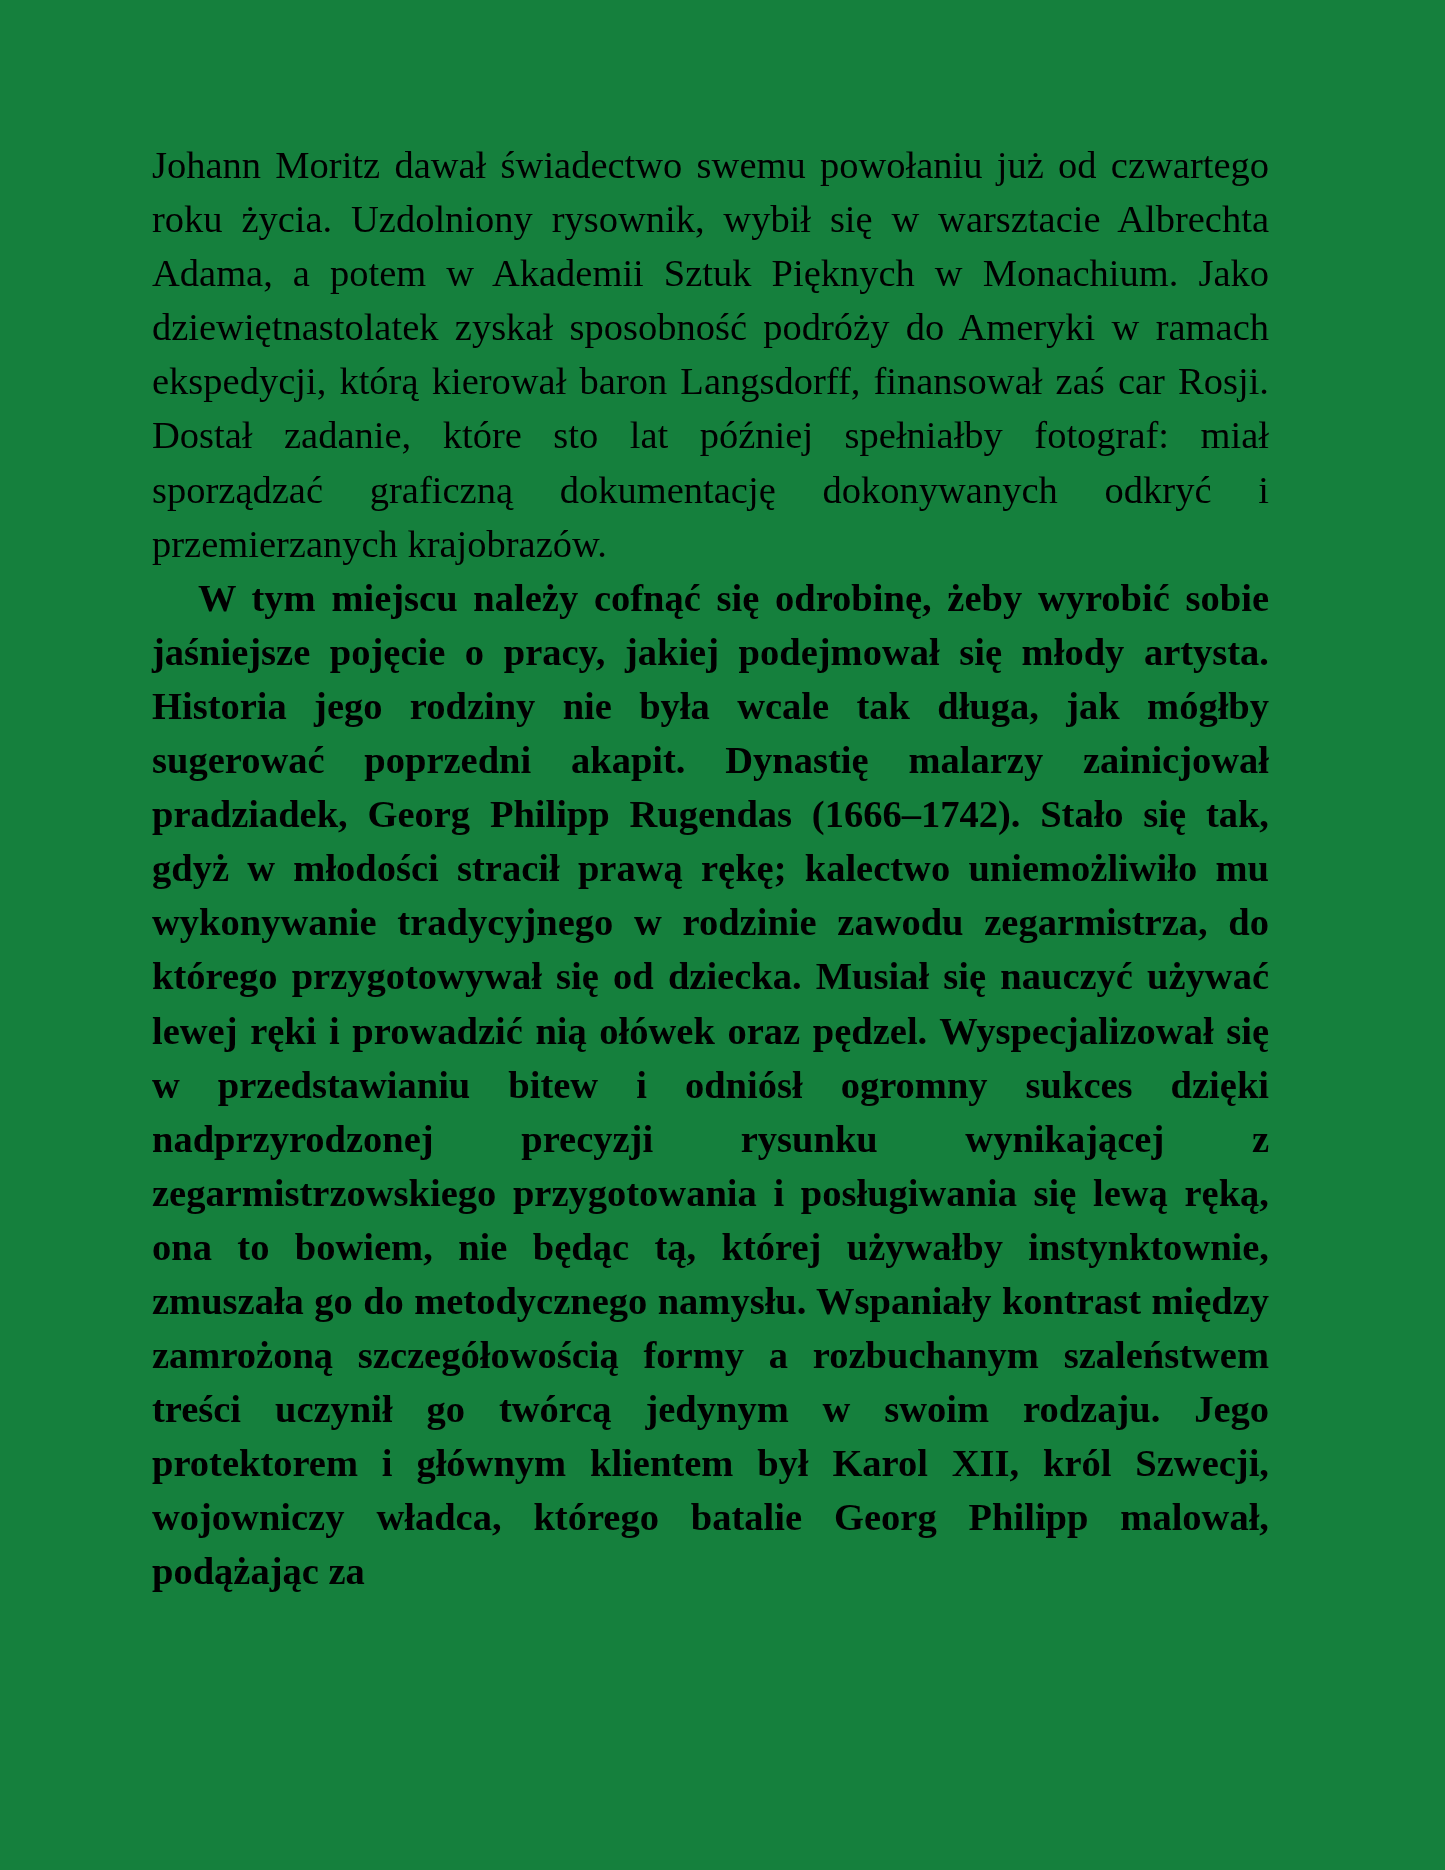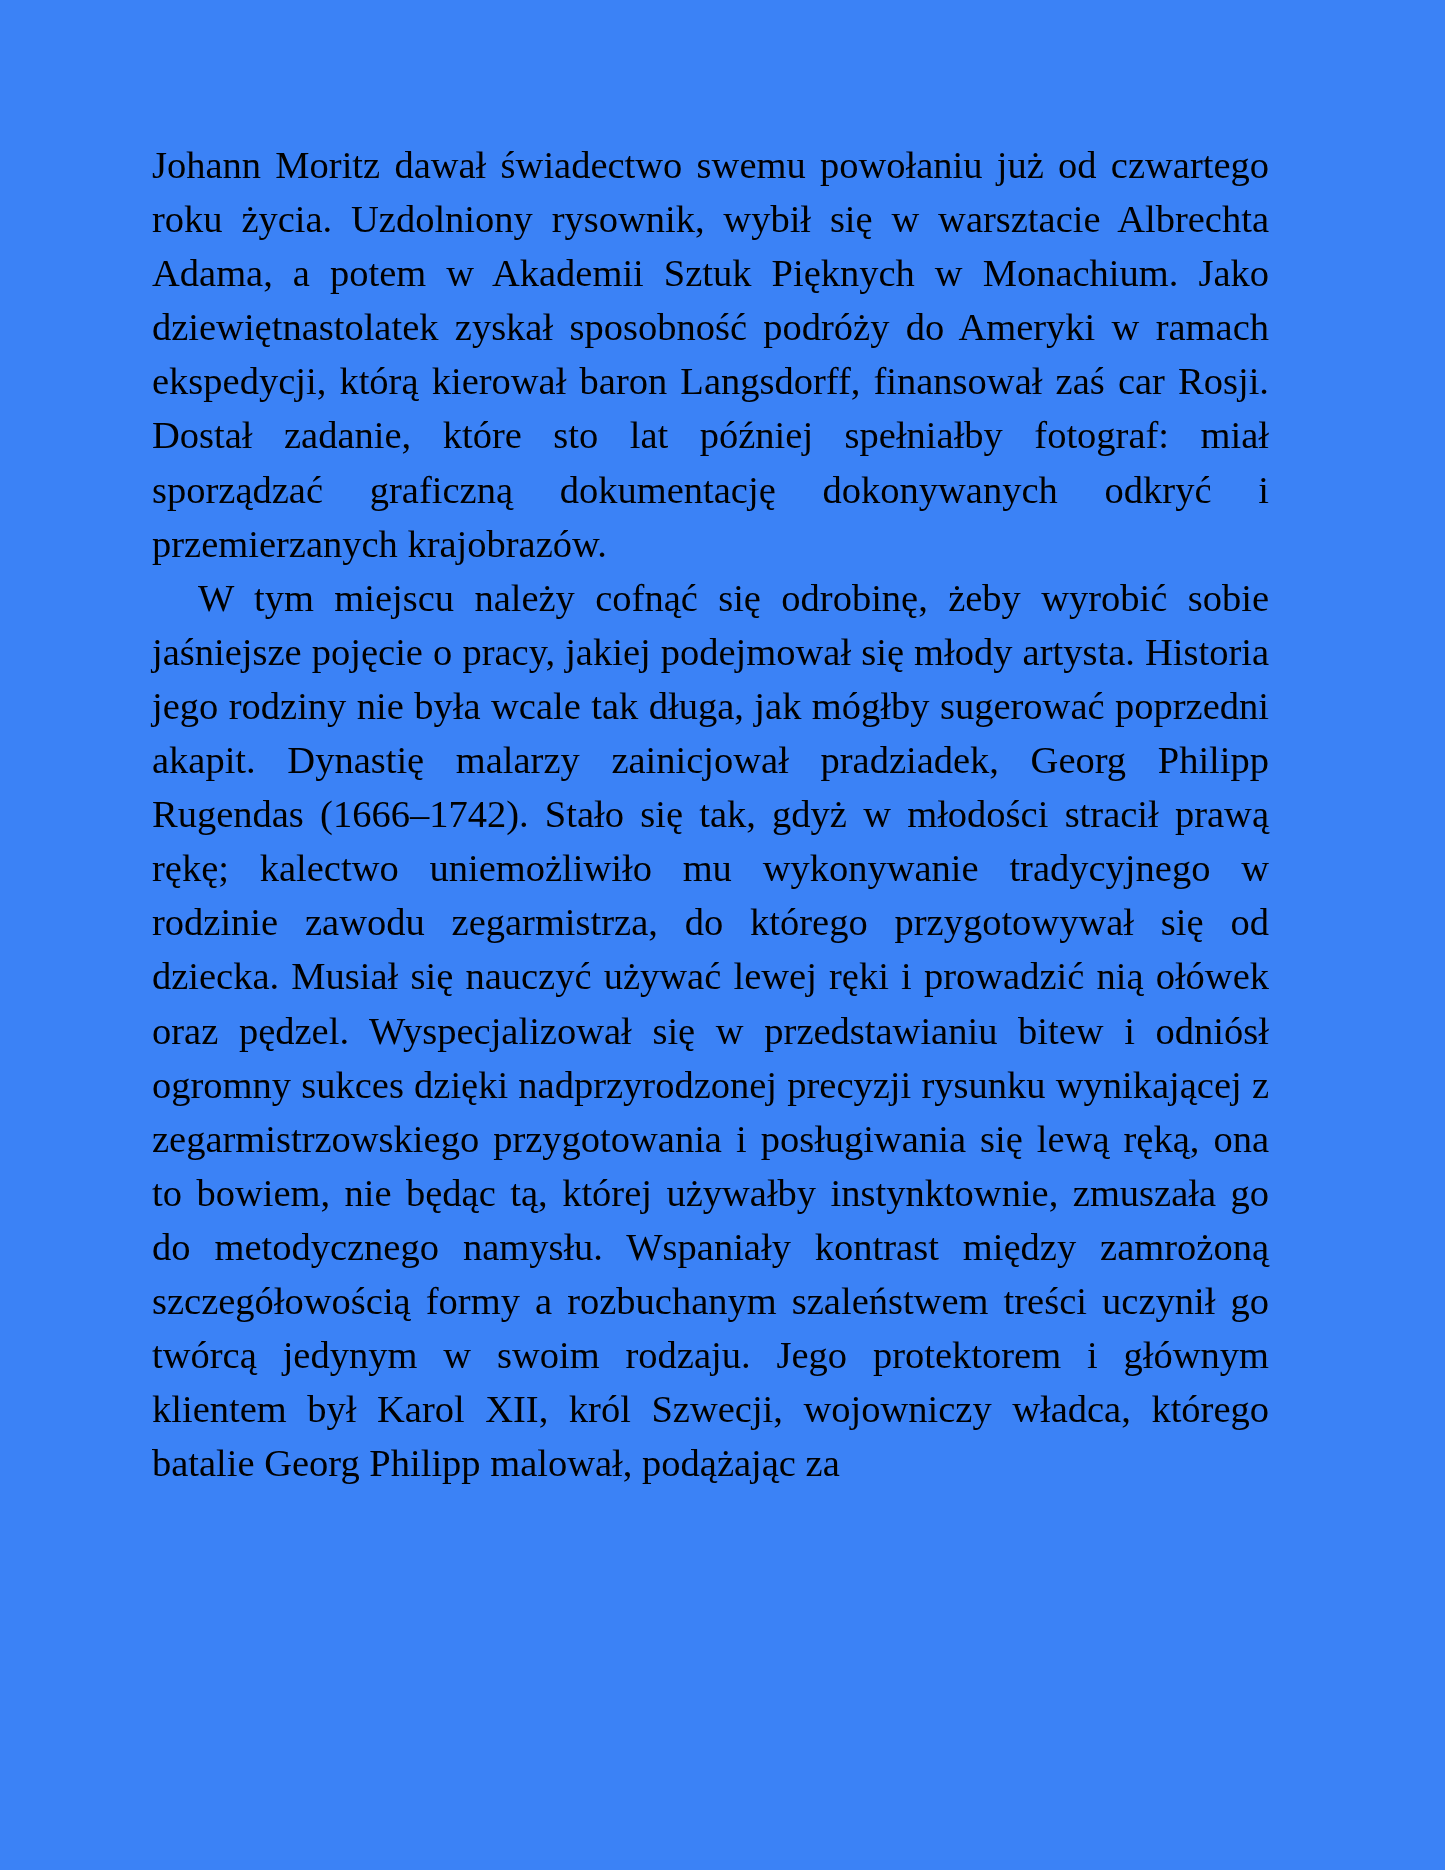--- a/index.html
+++ b/index.html
@@ -9,21 +9,21 @@
     background: #ffffff;
   }
   body {
     font-family: "Liberation Serif", "DejaVu Serif", serif;
     color: #000000;
   }
   .page {
     position: relative;
     width: 1445px;
     height: 1870px;
-    background: #3b82f6;
+    background: #15803d;
     margin: 0 auto;
     overflow: hidden;
     box-sizing: border-box;
   }
   .text-block {
     position: absolute;
     left: 152px;
     top: 138px;
     width: 1117px;
   }
@@ -40,20 +40,21 @@
     
     transform-origin: left top;
     hyphens: none;
     -webkit-hyphens: none;
   }
   p.para .inner {
     display: inline;
   }
   p.indent {
     text-indent: 46px;
+    font-weight: bold;
   }
   
   .condense {
     display: block;
     transform: scaleX(0.955);
     transform-origin: left top;
     width: 104.7%;
   }
 </style>
 </head>

